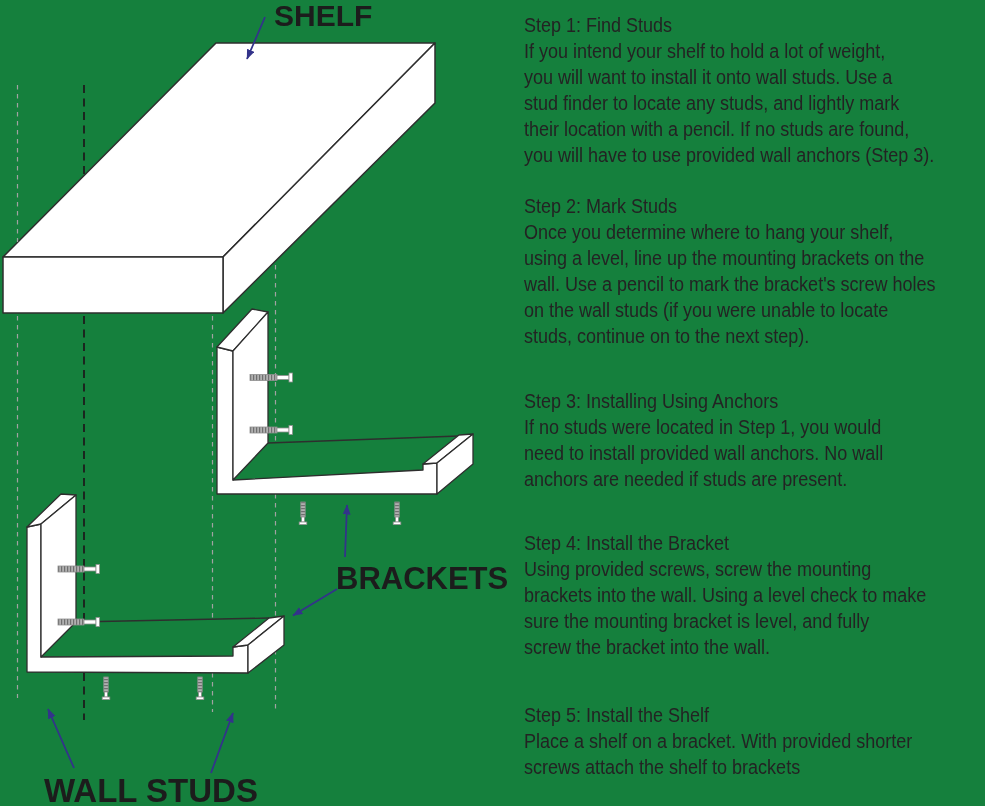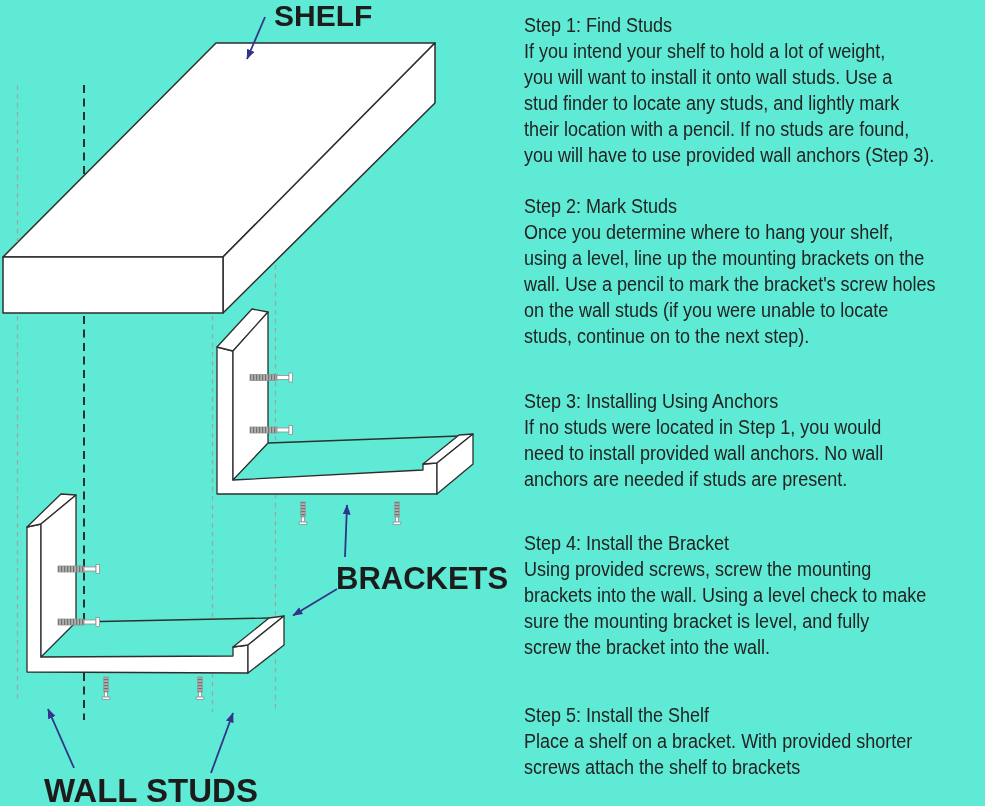--- a/index.html
+++ b/index.html
@@ -1,16 +1,16 @@
 <!DOCTYPE html>
 <html><head>
 <meta charset="utf-8">
 <style>
   html,body{margin:0;padding:0;background:#ffffff;}
-  #page{position:relative;width:985px;height:806px;background:#5eead4;overflow:hidden;
+  #page{position:relative;width:985px;height:806px;background:#15803d;overflow:hidden;
         font-family:"Liberation Sans",sans-serif;}
   #diagram{position:absolute;left:0;top:0;}
   #steps{position:absolute;left:524px;top:0;width:461px;color:#232323;
          font-size:20px;line-height:26px;transform:scaleX(.9);transform-origin:0 0;}
   .step{position:absolute;left:0;}
   .step div{white-space:nowrap;}
   #diagram text{font-family:"Liberation Sans",sans-serif;font-weight:600;fill:#1c1c1c;}
 </style>
 </head>
 <body>

